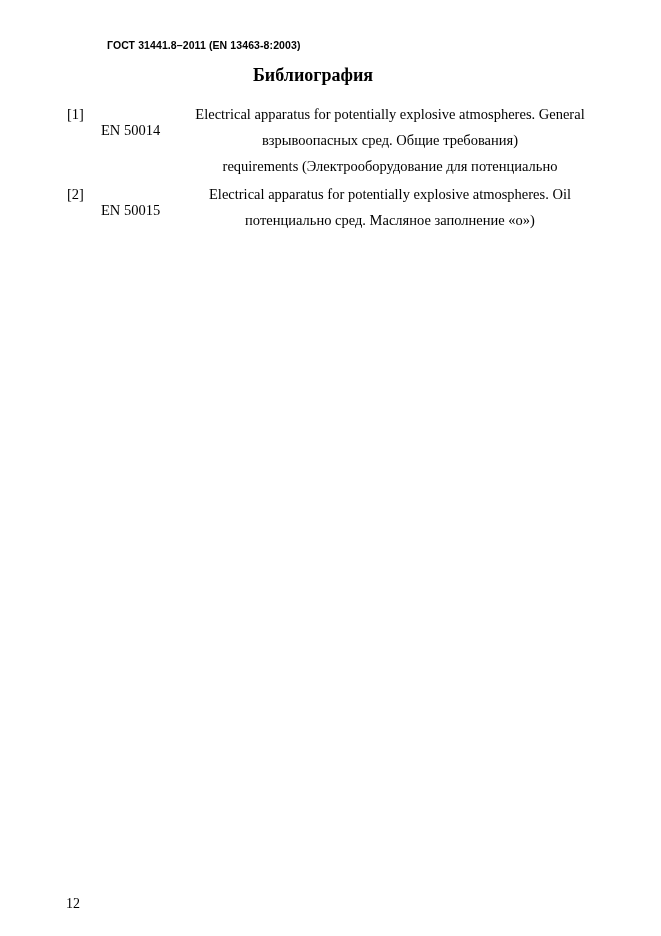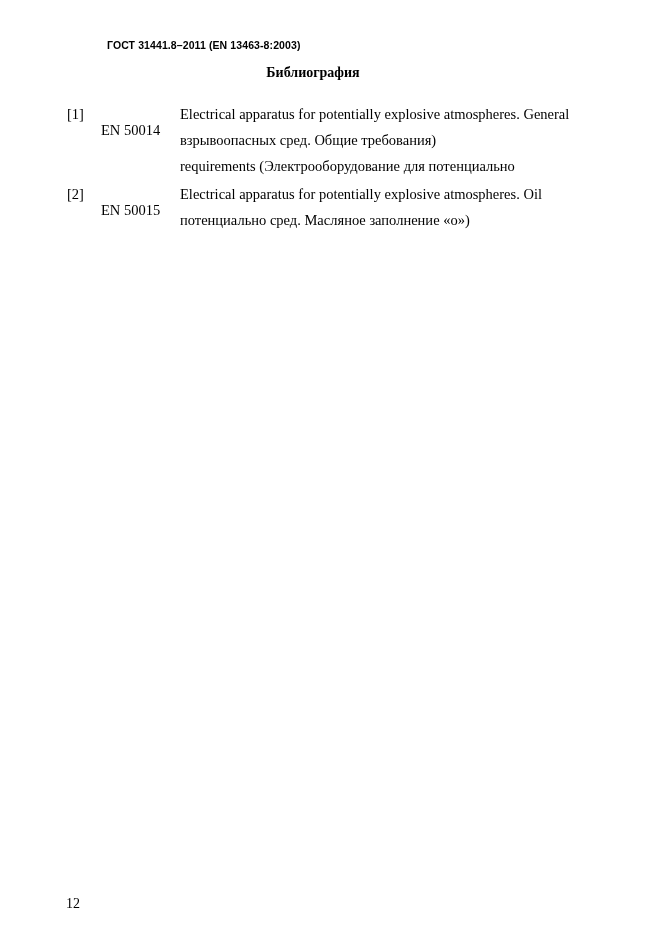--- a/index.html
+++ b/index.html
@@ -26,21 +26,21 @@
       padding-left: 42px;
     }
     .section-title {
       position: absolute;
       left: 0;
       width: 591px;
       top: 65px;
       text-align: center;
       font-family: "Liberation Serif", serif;
       font-weight: bold;
-      font-size: 14px;
+      font-size: 18px;
       padding-left: 35px;
       box-sizing: border-box;
     }
     .bib-entry {
       position: absolute;
       left: 0;
       width: 661px;
       font-family: "Liberation Serif", serif;
       font-size: 14.5px;
       line-height: 26px;
@@ -59,20 +59,21 @@
     }
     .bib-text {
       position: absolute;
       left: 180px;
       top: 0;
       width: 420px;
     }
     .bib-line {
       display: block;
       white-space: nowrap;
+      text-align: center;
     }
     .page-number {
       position: absolute;
       left: 66px;
       top: 880px;
       font-family: "Liberation Serif", serif;
       font-size: 14px;
       margin-top: 16px;
     }
   </style>

